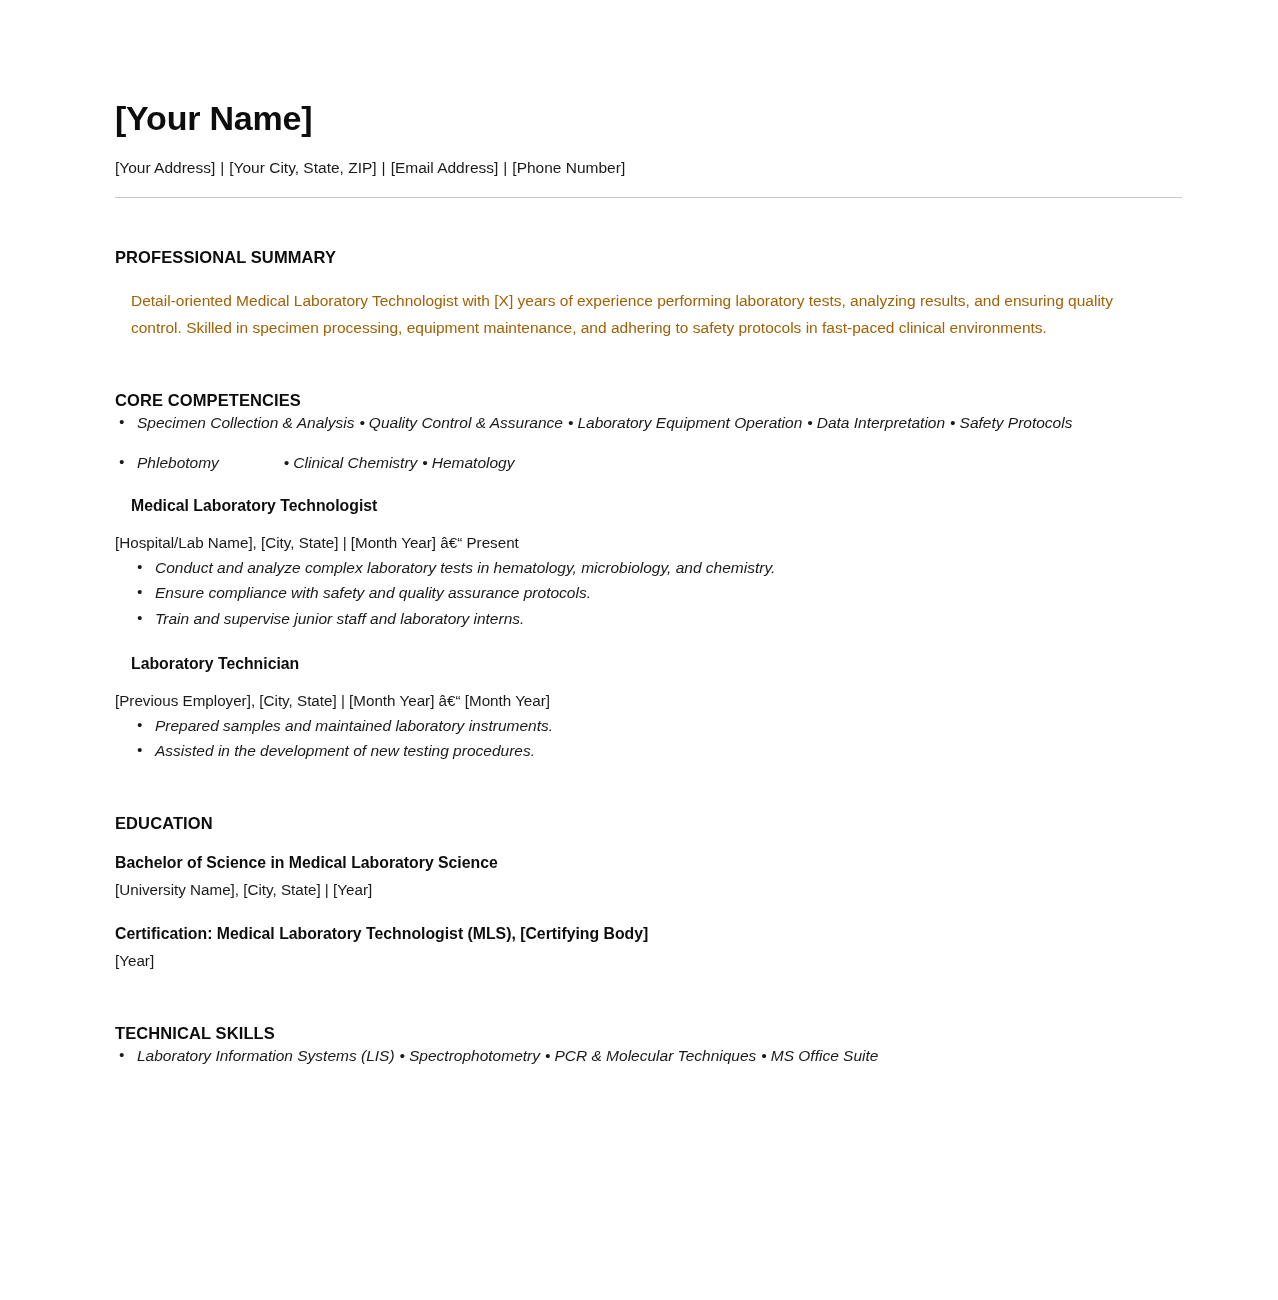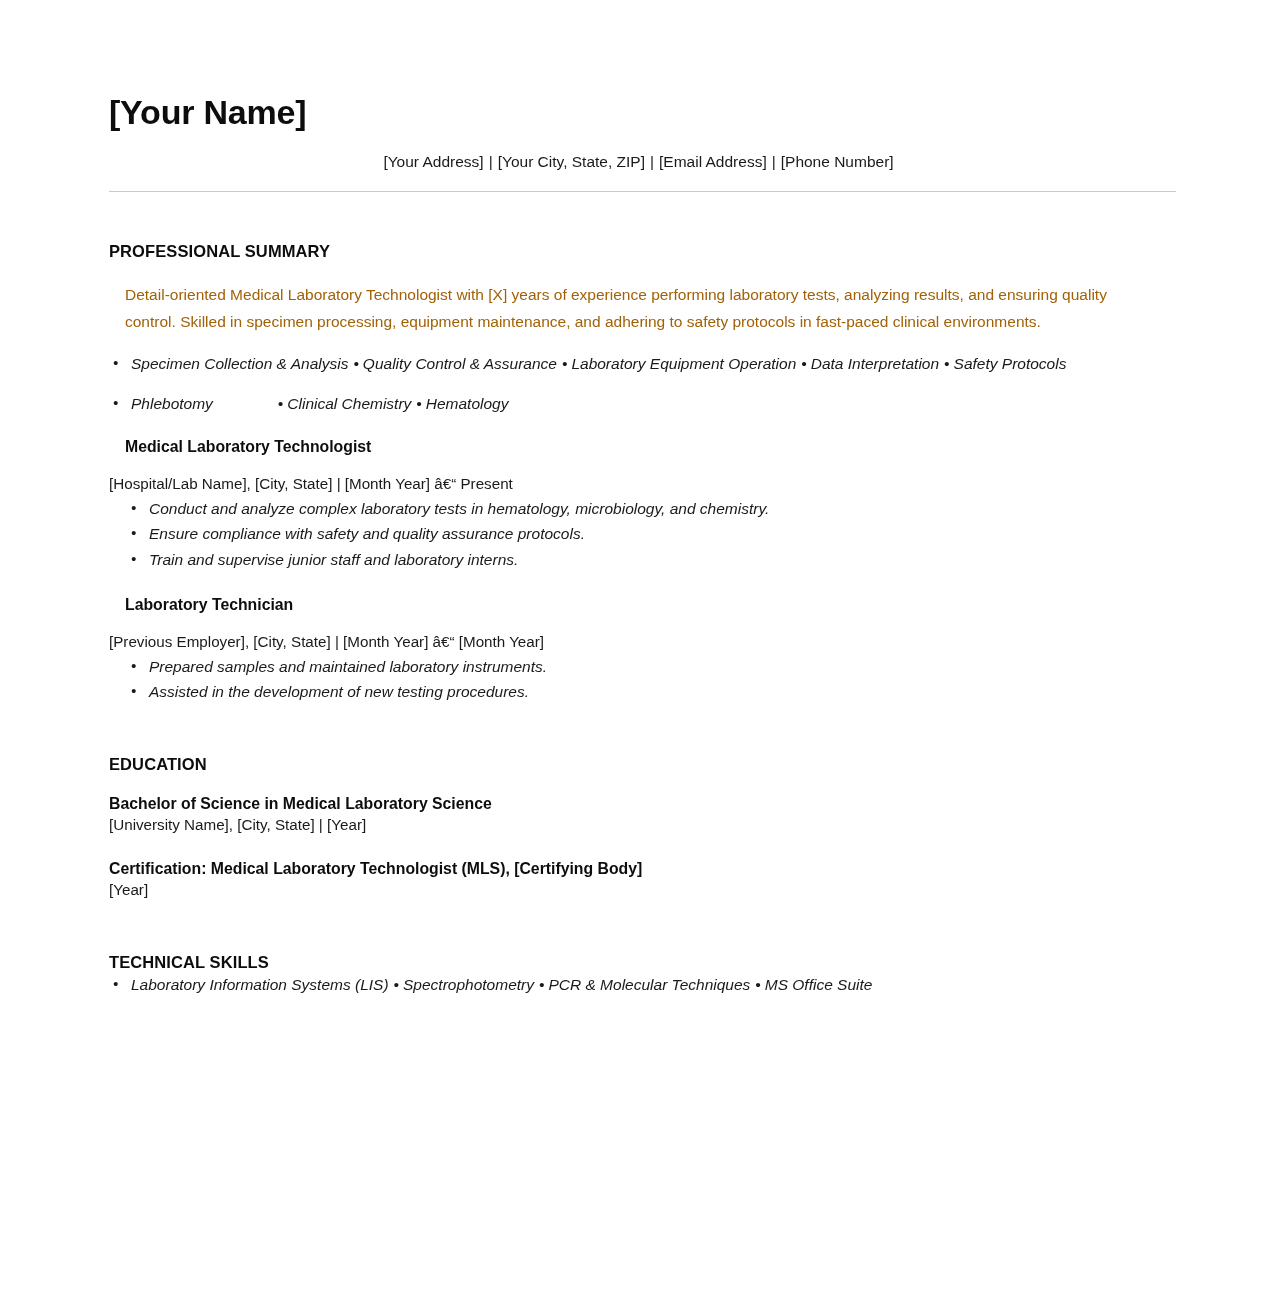--- a/index.html
+++ b/index.html
@@ -12,21 +12,21 @@
     height: 1300px;
     font-family: "Liberation Sans", sans-serif;
     color: #000000;
     -webkit-font-smoothing: antialiased;
   }
   .page {
     position: relative;
     width: 1278px;
     height: 1300px;
     box-sizing: border-box;
-    padding: 4px;
+    padding: 10px;
     overflow: hidden;
   }
   .content {
     padding-left: 105px;
     padding-right: 106px;
     padding-top: 90px;
   }
 
   
   .name {
@@ -36,21 +36,20 @@
     letter-spacing: -0.2px;
     margin: 0 0 0 0;
     color: #0d0d0d;
   }
   .contact-line {
     font-size: 15.5px;
     line-height: 1.4;
     color: #1a1a1a;
     margin-top: 20px;
     white-space: nowrap;
-    text-align: center;
   }
   .contact-sep {
     display: inline-block;
     padding: 0 5px;
   }
   .rule {
     height: 0;
     border: 0;
     border-top: 1px solid #c9c9c9;
     margin: 18px 0 0 0;
@@ -139,21 +138,21 @@
   }
   .tab-gap {
     display: inline-block;
     width: 60px;
   }
 
   
   .gap-sec-title   { margin-top: 50px; }
   .gap-after-title { margin-top: 21px; }
   .gap-item        { margin-top: 23px; }
-  .gap-small       { margin-top: 0; }
+  .gap-small       { margin-top: 6px; }
   .gap-list        { margin-top: 9px; }
   .gap-row2        { margin-top: 14px; }
 </style>
 </head>
 <body>
 
 <div class="page">
   <div class="content">
 
     <div>
@@ -163,20 +162,21 @@
       </div>
       <hr class="rule">
     </div>
 
     <div class="section">
       <h2 class="section-title gap-sec-title">PROFESSIONAL SUMMARY</h2>
       <p class="para gap-after-title">Detail-oriented Medical Laboratory Technologist with [X] years of experience performing laboratory tests, analyzing results, and ensuring quality control. Skilled in specimen processing, equipment maintenance, and adhering to safety protocols in fast-paced clinical environments.</p>
     </div>
 
     <div class="section">
+      <h2 class="section-title gap-sec-title">CORE COMPETENCIES</h2>
       <ul class="bullets flush gap-after-title">
         <li>
           <span>Specimen Collection &amp; Analysis</span><span class="dot-sep">•</span><span>Quality Control &amp; Assurance</span><span class="dot-sep">•</span><span>Laboratory Equipment Operation</span><span class="dot-sep">•</span><span>Data Interpretation</span><span class="dot-sep">•</span><span>Safety Protocols</span>
         </li>
         <li class="gap-row2">
           <span>Phlebotomy</span><span class="tab-gap"></span><span class="dot-sep">•</span><span>Clinical Chemistry</span><span class="dot-sep">•</span><span>Hematology</span>
         </li>
       </ul>
     </div>
 

